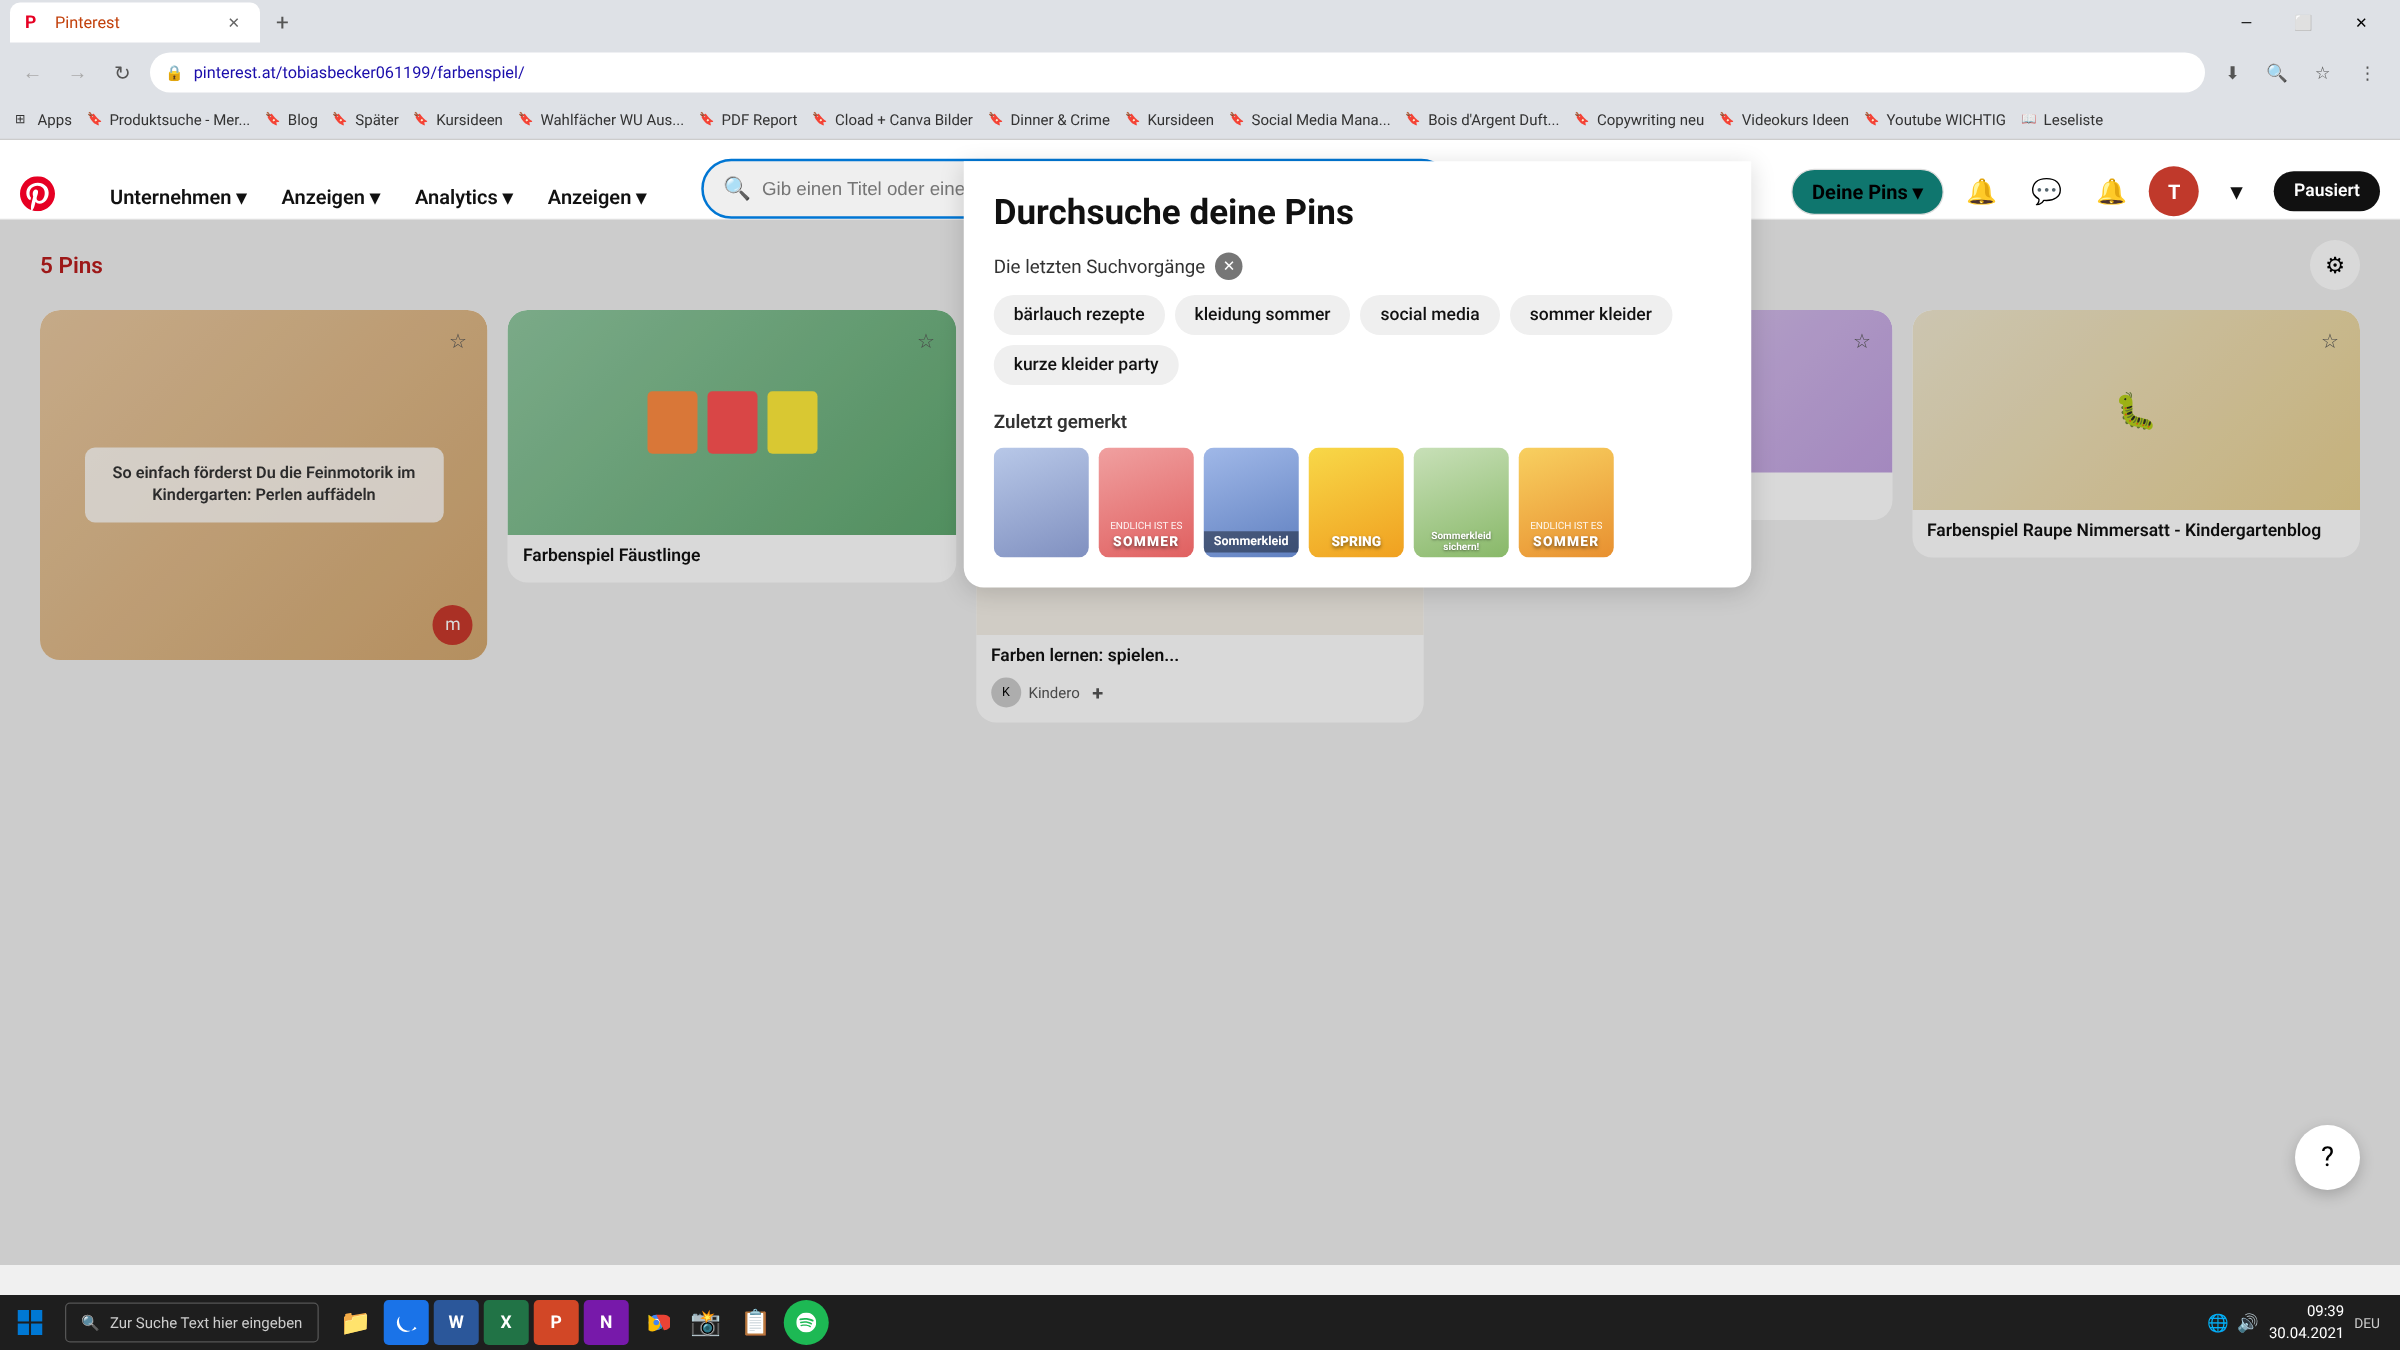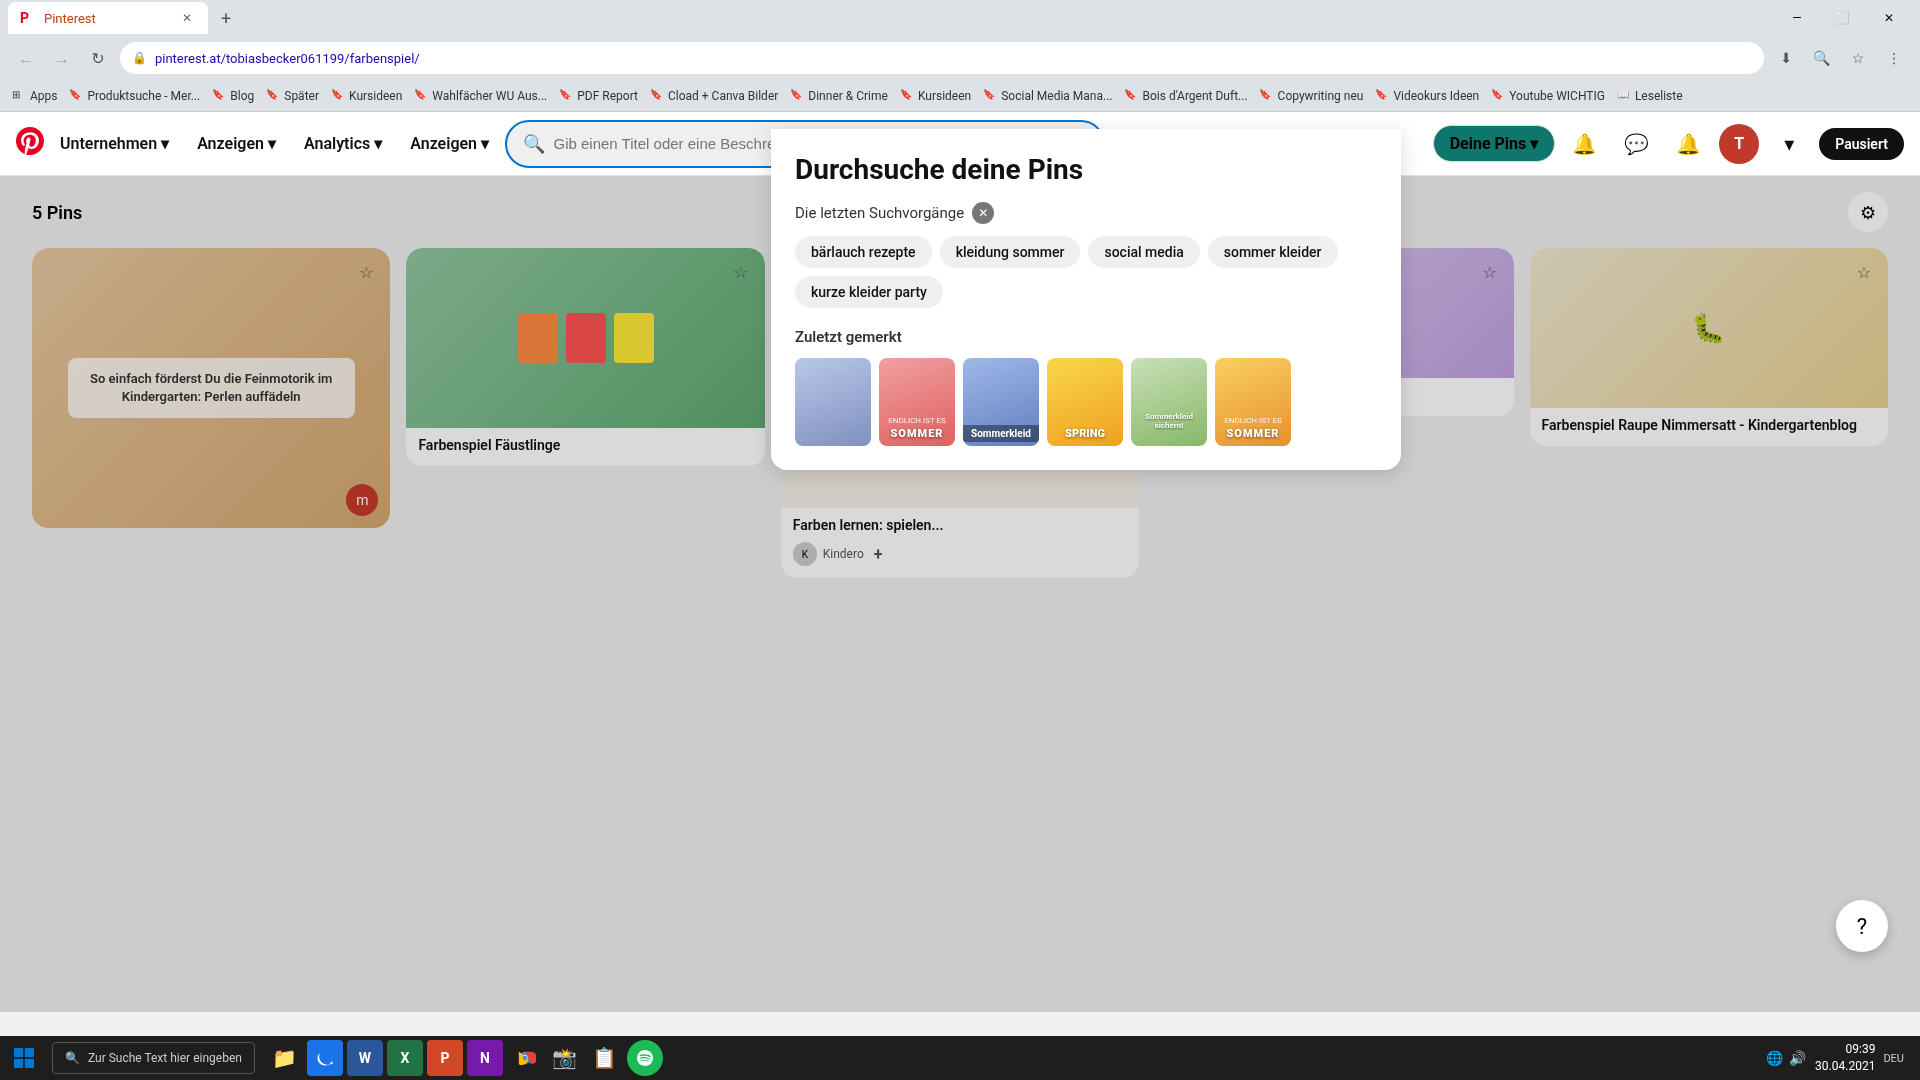--- a/index.html
+++ b/index.html
@@ -27,21 +27,21 @@
 
     
     .bookmarks-bar { display: flex; align-items: center; height: 32px; background: #dee1e6; padding: 0 12px; gap: 12px; border-bottom: 1px solid #ccc; overflow: hidden; }
     .bookmark-item { display: flex; align-items: center; gap: 4px; font-size: 12px; color: #333; cursor: pointer; white-space: nowrap; }
     .bookmark-favicon { width: 14px; height: 14px; font-size: 10px; }
 
     
     .pinterest-app { background: #fff; width: 1920px; position: relative; }
 
     
-    .pinterest-header { display: flex; align-items: center; height: 64px; padding: 0 16px; border-bottom: 1px solid #e0e0e0; background: #fff; gap: 4px; position: relative; z-index: 10; }
+    .pinterest-header { display: flex; align-items: flex-end; height: 64px; padding: 0 16px; border-bottom: 1px solid #e0e0e0; background: #fff; gap: 32px; position: relative; z-index: 10; }
     .pinterest-logo { color: #E60023; font-size: 24px; cursor: pointer; flex-shrink: 0; }
     .nav-menu { display: flex; gap: 4px; }
     .nav-menu-item { display: flex; align-items: center; gap: 4px; padding: 8px 12px; border-radius: 24px; cursor: pointer; font-size: 16px; font-weight: 600; color: #111; }
     .search-container { flex: 1; max-width: 600px; position: relative; }
     .search-input-box { width: 100%; height: 48px; background: #efefef; border-radius: 24px; border: 2px solid #0076d3; display: flex; align-items: center; padding: 0 16px; gap: 8px; }
     .search-input-box input { background: transparent; border: none; outline: none; font-size: 16px; color: #333; flex: 1; }
     .search-clear-btn { width: 24px; height: 24px; background: #767676; border-radius: 50%; display: flex; align-items: center; justify-content: center; color: #fff; font-size: 14px; cursor: pointer; flex-shrink: 0; }
     .header-right { display: flex; align-items: center; gap: 8px; margin-left: auto; }
     .deine-pins-btn { display: flex; align-items: center; gap: 4px; padding: 8px 16px; border-radius: 24px; background: #0f766e; border: 1px solid #ddd; font-size: 16px; font-weight: 700; cursor: pointer; }
     .icon-btn { width: 44px; height: 44px; border-radius: 50%; display: flex; align-items: center; justify-content: center; cursor: pointer; font-size: 20px; color: #111; }
@@ -58,21 +58,21 @@
     .section-title { font-size: 15px; color: #333; font-weight: 600; margin-bottom: 12px; }
     .recent-pins { display: flex; gap: 8px; overflow-x: auto; }
     .recent-pin { width: 76px; height: 88px; border-radius: 8px; overflow: hidden; cursor: pointer; flex-shrink: 0; position: relative; }
 
     
     .pin-color-1 { background: linear-gradient(135deg, #c8d8f0, #a0b8e8); }
 
     
     .main-content { padding: 16px 32px; background: #f0f0f0; min-height: 900px; }
     .content-header { display: flex; align-items: center; justify-content: space-between; margin-bottom: 16px; }
-    .pins-count { font-size: 18px; font-weight: 600; color: #000000; }
+    .pins-count { font-size: 18px; font-weight: 600; color: #b91c1c; }
     .filter-btn { width: 40px; height: 40px; border-radius: 50%; background: #fff; display: flex; align-items: center; justify-content: center; cursor: pointer; font-size: 18px; }
 
     
     .pins-grid { columns: 5; gap: 16px; }
     .pin-card { break-inside: avoid; margin-bottom: 16px; border-radius: 16px; overflow: hidden; background: #fff; cursor: pointer; position: relative; }
     .pin-card-body { padding: 8px 12px 12px; }
     .pin-card-title { font-size: 14px; font-weight: 600; color: #111; line-height: 1.3; }
     .pin-save-btn { position: absolute; top: 8px; right: 8px; width: 32px; height: 32px; background: transparent; border-radius: 50%; display: flex; align-items: center; justify-content: center; cursor: pointer; font-size: 16px; color: #555; }
     .pin-author { display: flex; align-items: center; gap: 6px; margin-top: 8px; }
     .pin-author-avatar { width: 24px; height: 24px; border-radius: 50%; background: #ccc; display: flex; align-items: center; justify-content: center; font-size: 10px; }
@@ -361,21 +361,21 @@
         </div>
       </div>
 
       <div class="recent-pin" style="background: linear-gradient(160deg, #f8d848, #f0a020);">
         <div style="width:100%; height:100%; display:flex; flex-direction:column; align-items:center; justify-content:flex-end; padding-bottom:6px;">
           <div style="font-size:11px; font-weight:900; color:#fff; text-shadow:0 1px 3px rgba(0,0,0,0.5);">SPRING</div>
         </div>
       </div>
 
       <div class="recent-pin" style="background: linear-gradient(160deg, #c8e0b8, #88b868);">
-        <div style="width:100%; height:100%; display:flex; flex-direction:column; align-items:center; justify-content:flex-end; padding-bottom:16px;">
+        <div style="width:100%; height:100%; display:flex; flex-direction:column; align-items:center; justify-content:flex-end; padding-bottom:4px;">
           <div style="font-size:8px; font-weight:700; color:#fff; text-shadow:0 1px 2px rgba(0,0,0,0.5); text-align:center; padding:0 4px;">Sommerkleid sichern!</div>
         </div>
       </div>
 
       <div class="recent-pin" style="background: linear-gradient(160deg, #f8d060, #e89030);">
         <div style="width:100%; height:100%; display:flex; flex-direction:column; align-items:center; justify-content:flex-end; padding-bottom:6px; gap:2px;">
           <div style="font-size:8px; color:rgba(255,255,255,0.9);">ENDLICH IST ES</div>
           <div style="font-size:11px; font-weight:900; color:#fff; letter-spacing:1px; text-shadow:0 1px 3px rgba(0,0,0,0.5);">SOMMER</div>
         </div>
       </div>

